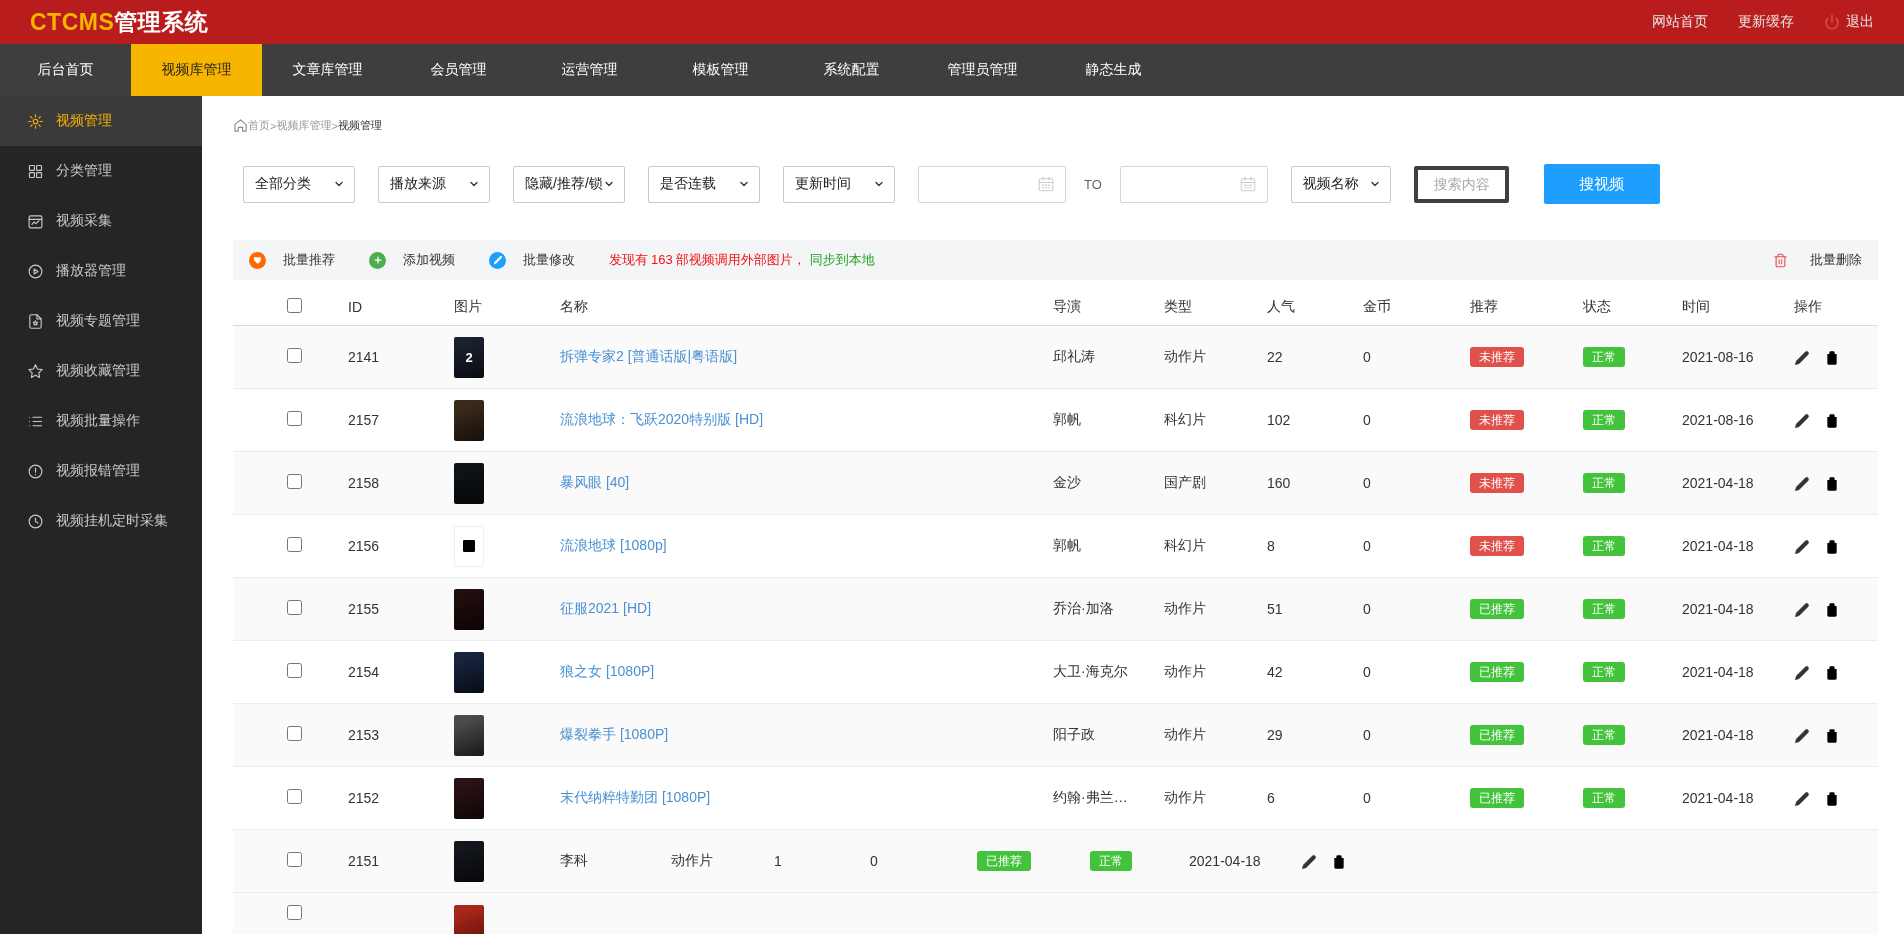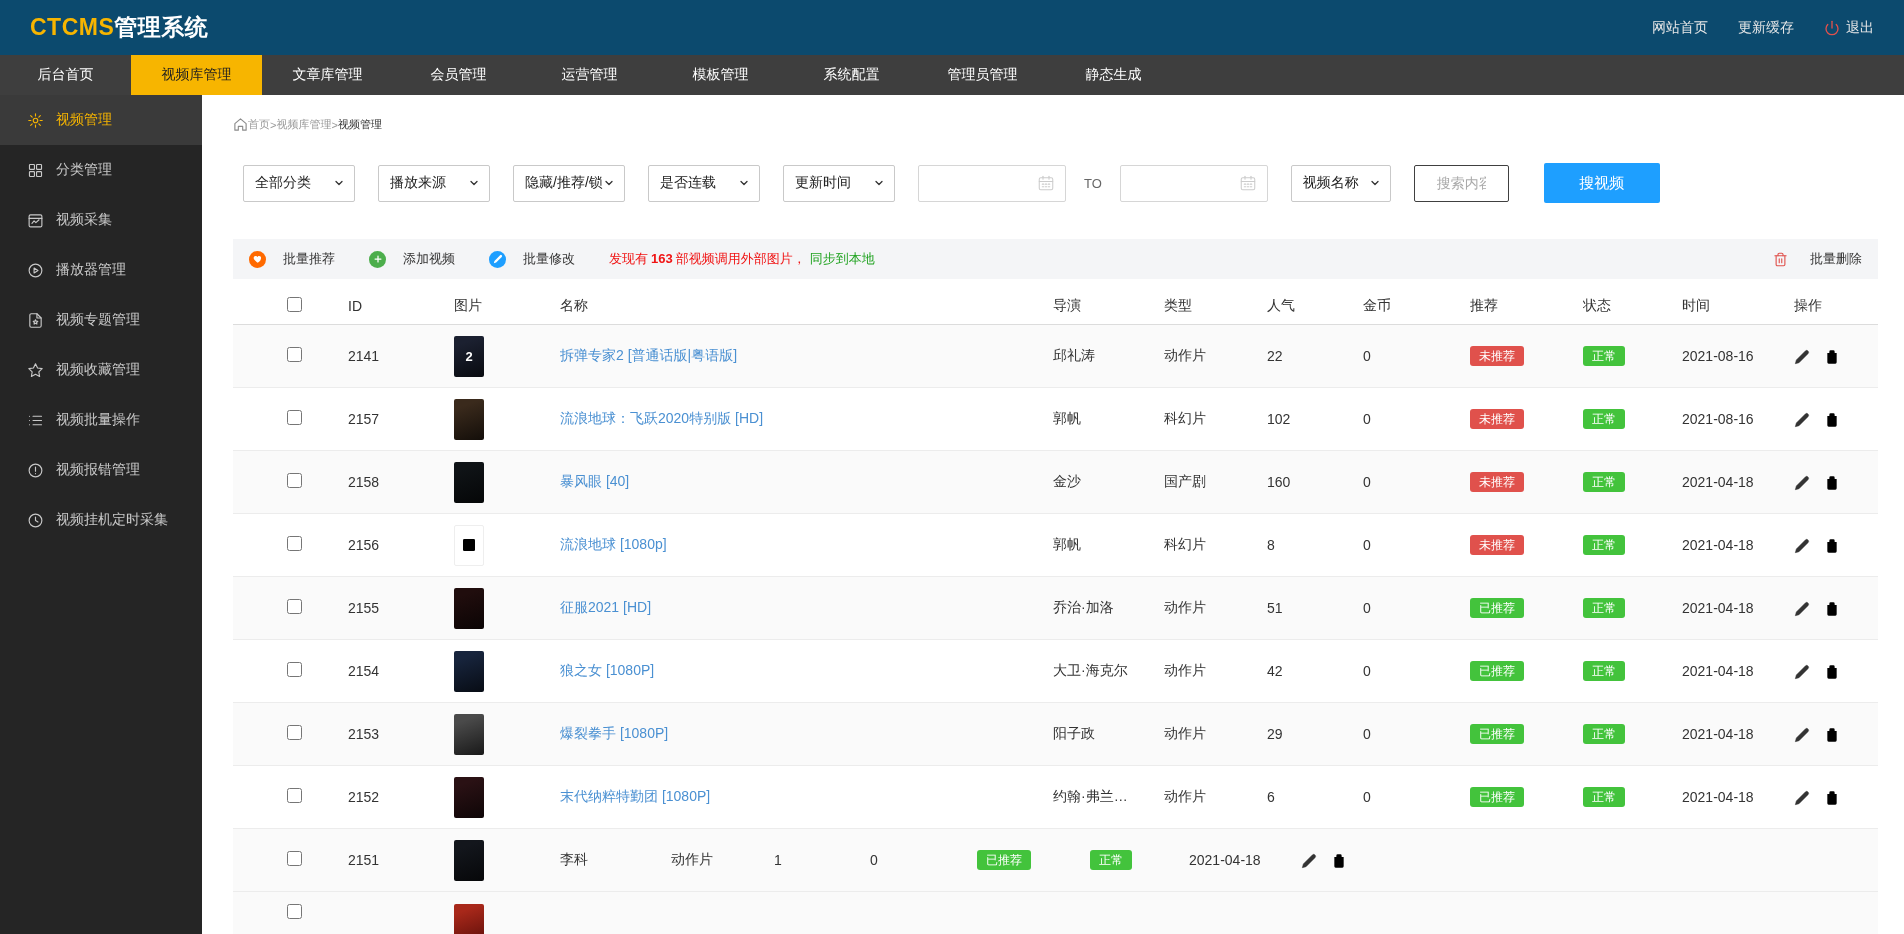--- a/index.html
+++ b/index.html
@@ -1,29 +1,29 @@
 <!DOCTYPE html>
 <html style="--yellow: #f7b500; --link-blue: #4a90d2; --badge-red: #e0514c; --badge-green: #43c33c; --btn-blue: #1e9fff; --notice-red: #f01414; --notice-green: #21a321;"><head>
 <meta charset="utf-8">
 <style>
   *{margin:0;padding:0;box-sizing:border-box}
   html,body{width:1904px;height:934px;overflow:hidden}
   body{font-family:"Liberation Sans","DejaVu Sans",sans-serif;background:#fff;color:#333}
   .icon{display:inline-flex;line-height:0}
   .icon svg{width:16px;height:16px;fill:none;stroke:currentColor;stroke-width:2;stroke-linecap:round;stroke-linejoin:round}
   
-  .topbar{height:55px;background:#0c4a6e;display:flex;align-items:center;justify-content:space-between;padding:0 30px}
+  .topbar{height:44px;background:#b91c1c;display:flex;align-items:center;justify-content:space-between;padding:0 30px}
   .logo{font-size:23px;font-weight:bold;letter-spacing:.5px;white-space:nowrap}
   .logo .hl{color:var(--yellow)}
   .logo .rest{color:#fff}
   .tb-links{display:flex;align-items:center;gap:30px}
   .tb-link{color:#e8e8e8;font-size:14px;display:flex;align-items:center;gap:6px;cursor:pointer;text-decoration:none}
   .icon.power{color:#e0514c}
   
-  .nav{height:40px;background:#3e3e3e;display:flex}
+  .nav{height:52px;background:#3e3e3e;display:flex}
   .nav-item{width:131px;display:flex;align-items:center;justify-content:center;color:#fff;font-size:14px;cursor:pointer;white-space:nowrap}
   .nav-item.active{background:var(--yellow);color:#1f1f1f}
   
   .layout{display:flex;height:858px}
   .sidebar{width:202px;background:#252525;flex:none}
   .side-item{height:50px;display:flex;align-items:center;padding-left:27px;gap:12px;color:#c9c9c9;font-size:14px;cursor:pointer;white-space:nowrap}
   .side-item .icon svg{width:17px;height:17px;stroke-width:1.6}
   .side-item.active{background:#3a3a3a;color:var(--yellow)}
   .main{flex:1;background:#fff;min-width:0;overflow:hidden}
   
@@ -35,36 +35,36 @@
   
   .filter-bar{margin:31px 26px 0 41px;display:flex;align-items:center;gap:23px}
   .sel{width:112px;height:37px;border:1px solid #c9c9c9;border-radius:2px;display:flex;align-items:center;justify-content:space-between;padding:0 9px 0 11px;font-size:14px;color:#222;background:#fff;cursor:pointer;flex:none}
   .sel .lbl{white-space:nowrap;overflow:hidden}
   .sel .icon{color:#333;flex:none}
   .sel .icon svg{width:12px;height:12px;stroke-width:2.6}
   .date-input{width:148px;height:37px;border:1px solid #d6d6d6;border-radius:2px;display:flex;align-items:center;justify-content:flex-end;padding:0 10px;color:#ccc;background:#fff;cursor:text;flex:none}
   .date-input .icon svg{width:18px;height:18px;stroke-width:1.4}
   .to-label{font-size:13px;color:#666;margin:0 -5px}
   .sel.narrow{width:100px}
-  .search-input{width:95px;height:37px;border:1px solid #404040;border-radius:2px;font-size:14px;padding:0 22px;color:#333;outline:none;flex:none}
+  .search-input{width:95px;height:37px;border:4px solid #404040;border-radius:2px;font-size:14px;padding:0 16px;color:#333;outline:none;flex:none}
   .search-input::placeholder{color:#aaa}
   .search-btn{width:116px;height:40px;background:var(--btn-blue);color:#fff;font-size:15px;border:none;border-radius:2px;cursor:pointer;margin-left:12px;flex:none}
   
   .toolbar{margin:36px 26px 0 31px;height:40px;background:#f4f5f7;display:flex;align-items:center;padding:0 16px;font-size:13px;color:#333}
   .tool-item{display:flex;align-items:center;gap:17px;cursor:pointer;margin-right:34px;white-space:nowrap}
   .badge-ic{width:17px;height:17px;border-radius:50%;display:inline-flex;align-items:center;justify-content:center;color:#fff;flex:none}
   .badge-ic svg{width:10px;height:10px;stroke-width:3;fill:none;stroke:currentColor;stroke-linecap:round;stroke-linejoin:round}
   .badge-ic.orange{background:#ff6a00}
   .badge-ic.orange svg{fill:#fff;stroke:none}
   .badge-ic.green{background:#4cae4c}
   .badge-ic.blue{background:#1e9fff}
   .badge-ic.blue svg{fill:#fff;stroke:none}
   .notice{white-space:nowrap}
   .notice .red{color:var(--notice-red)}
-  .notice .count{font-weight:bold;margin:0 3px;color:var(--notice-red)}
+  .notice .count{font-weight:normal;margin:0 3px;color:var(--notice-red)}
   .notice .green-t{color:var(--notice-green);margin-left:4px}
   .tool-del{margin-left:auto;display:flex;align-items:center;gap:22px;cursor:pointer;white-space:nowrap}
   .tool-del .icon{color:#e0514c}
   .tool-del .icon svg{width:15px;height:15px;stroke-width:1.8}
   
   .table{margin:8px 26px 0 31px}
   .tr{display:flex;align-items:center;height:63px;border-bottom:1px solid #ececec;font-size:14px}
   .tr.head{height:38px;border-bottom:1px solid #dcdcdc;color:#333}
   .tr.shade{background:#fafafa}
   .td{flex:none;padding-right:8px;white-space:nowrap;overflow:hidden}

